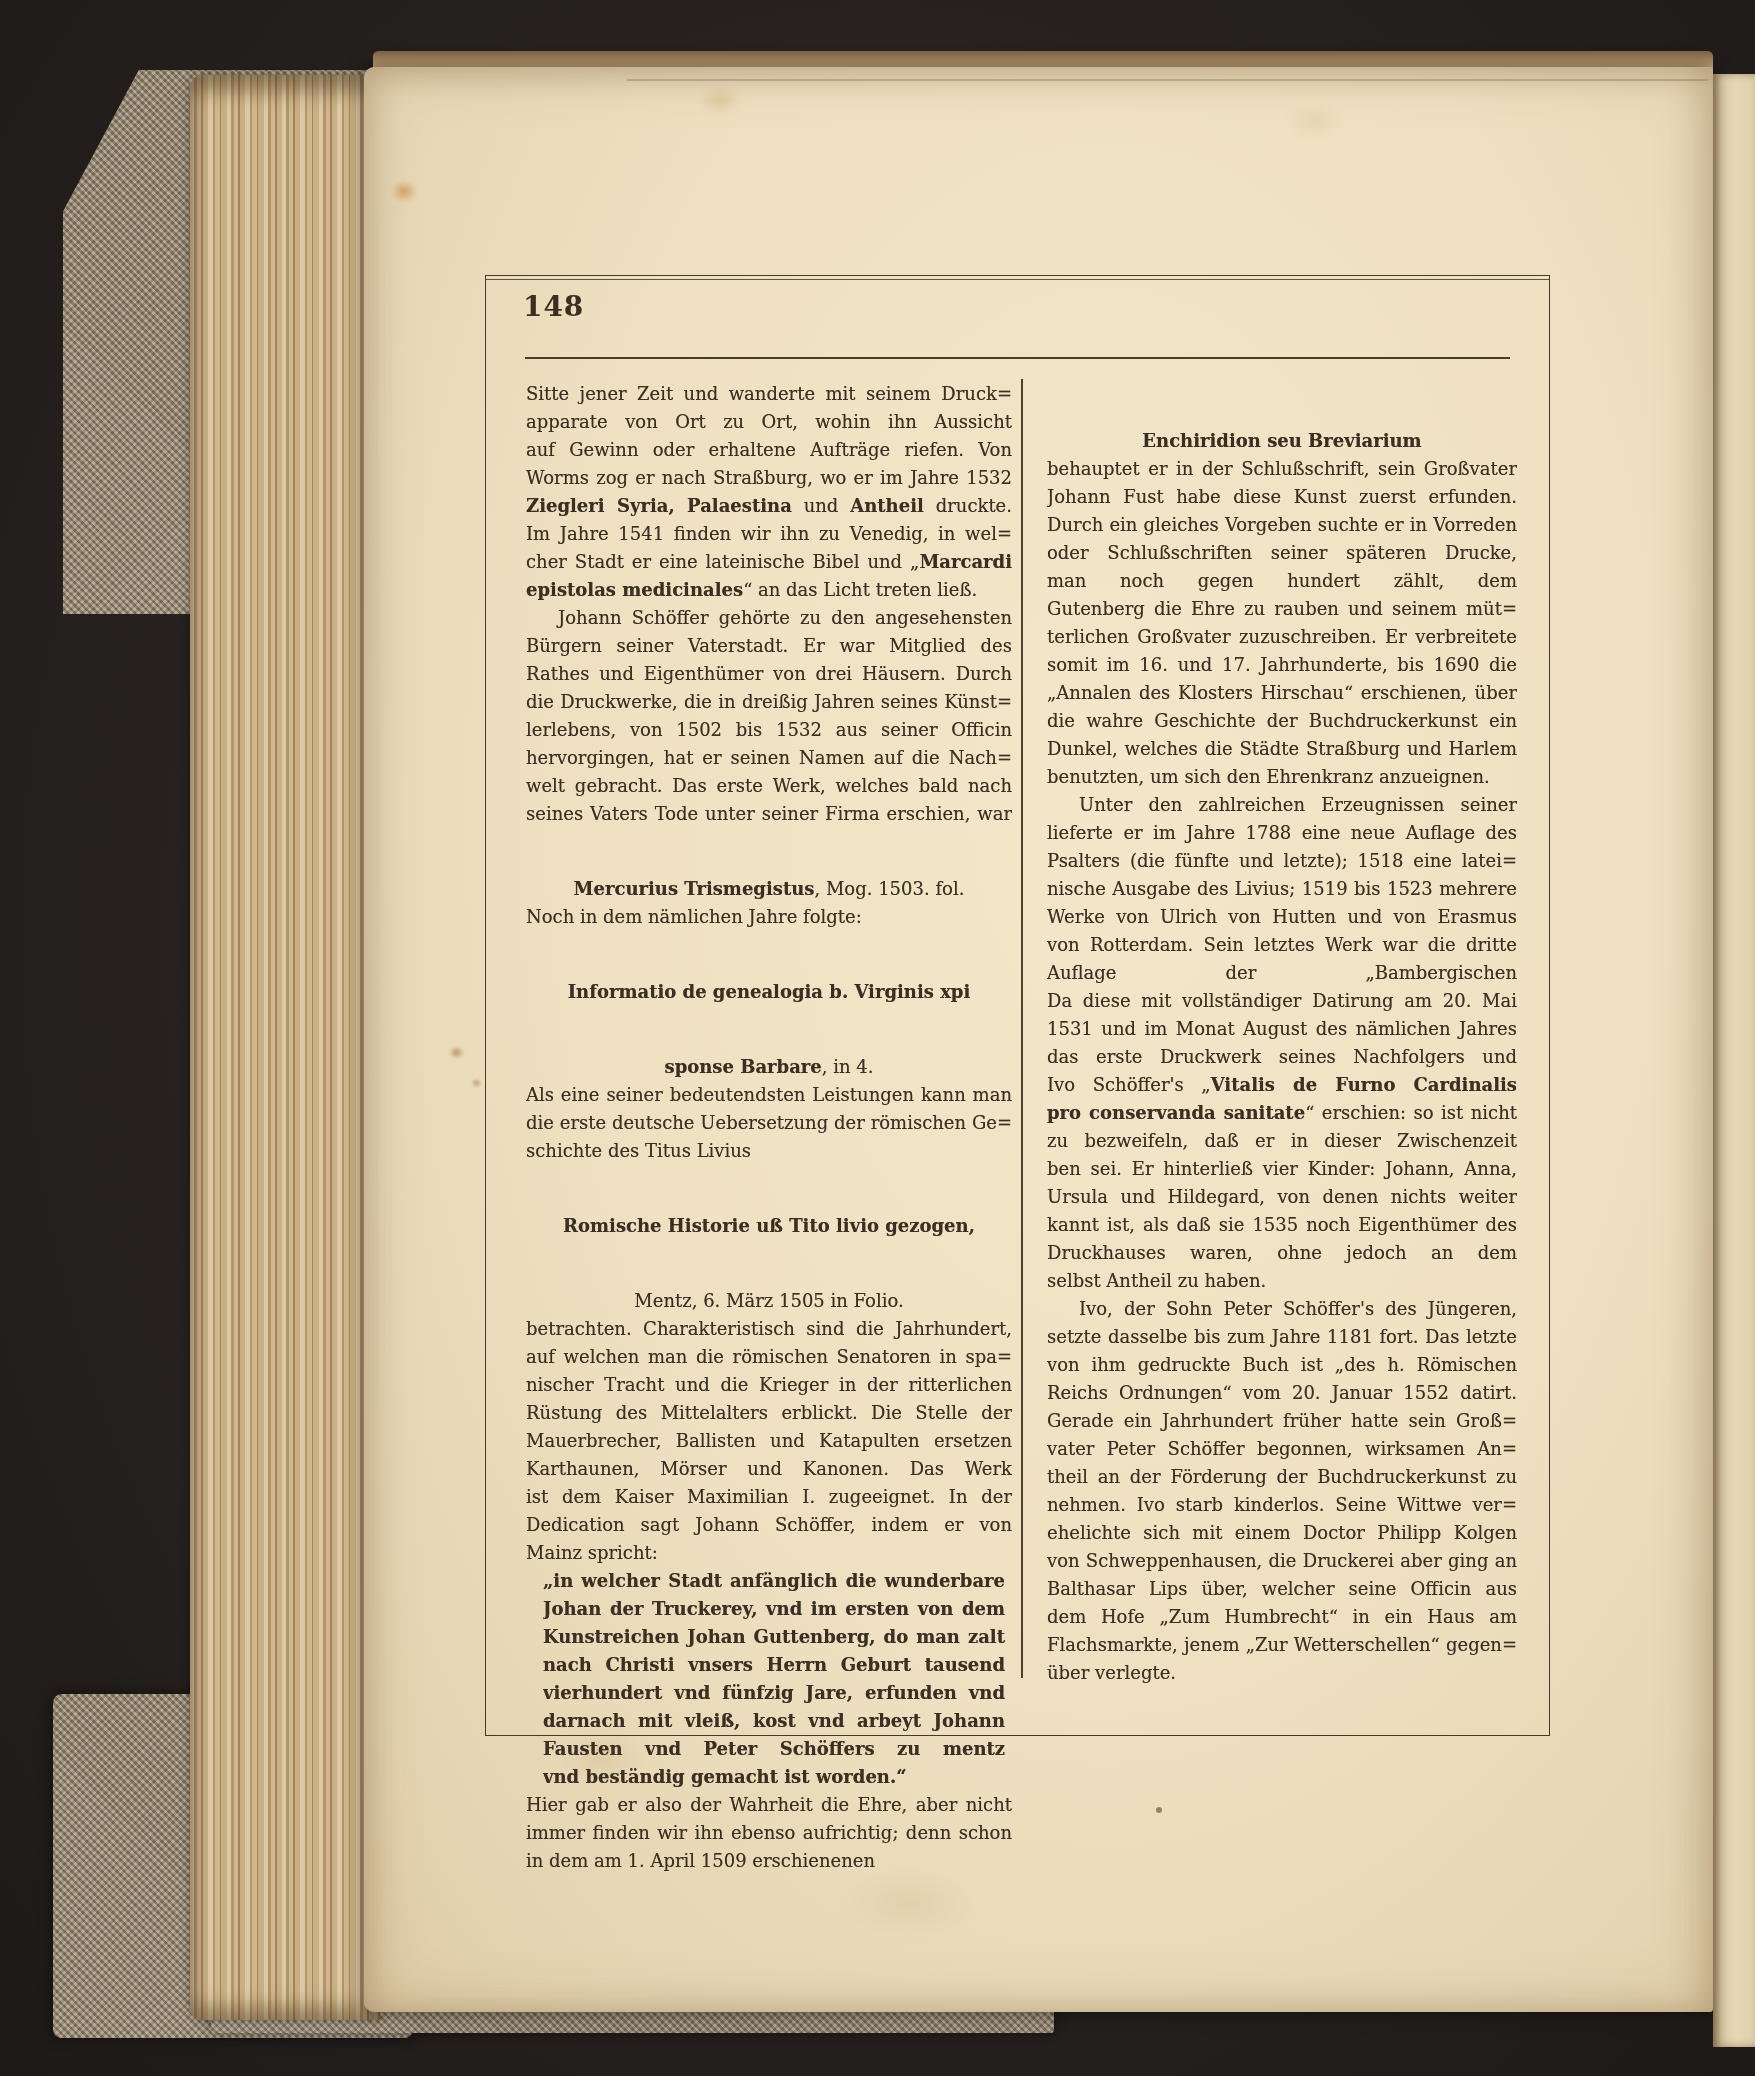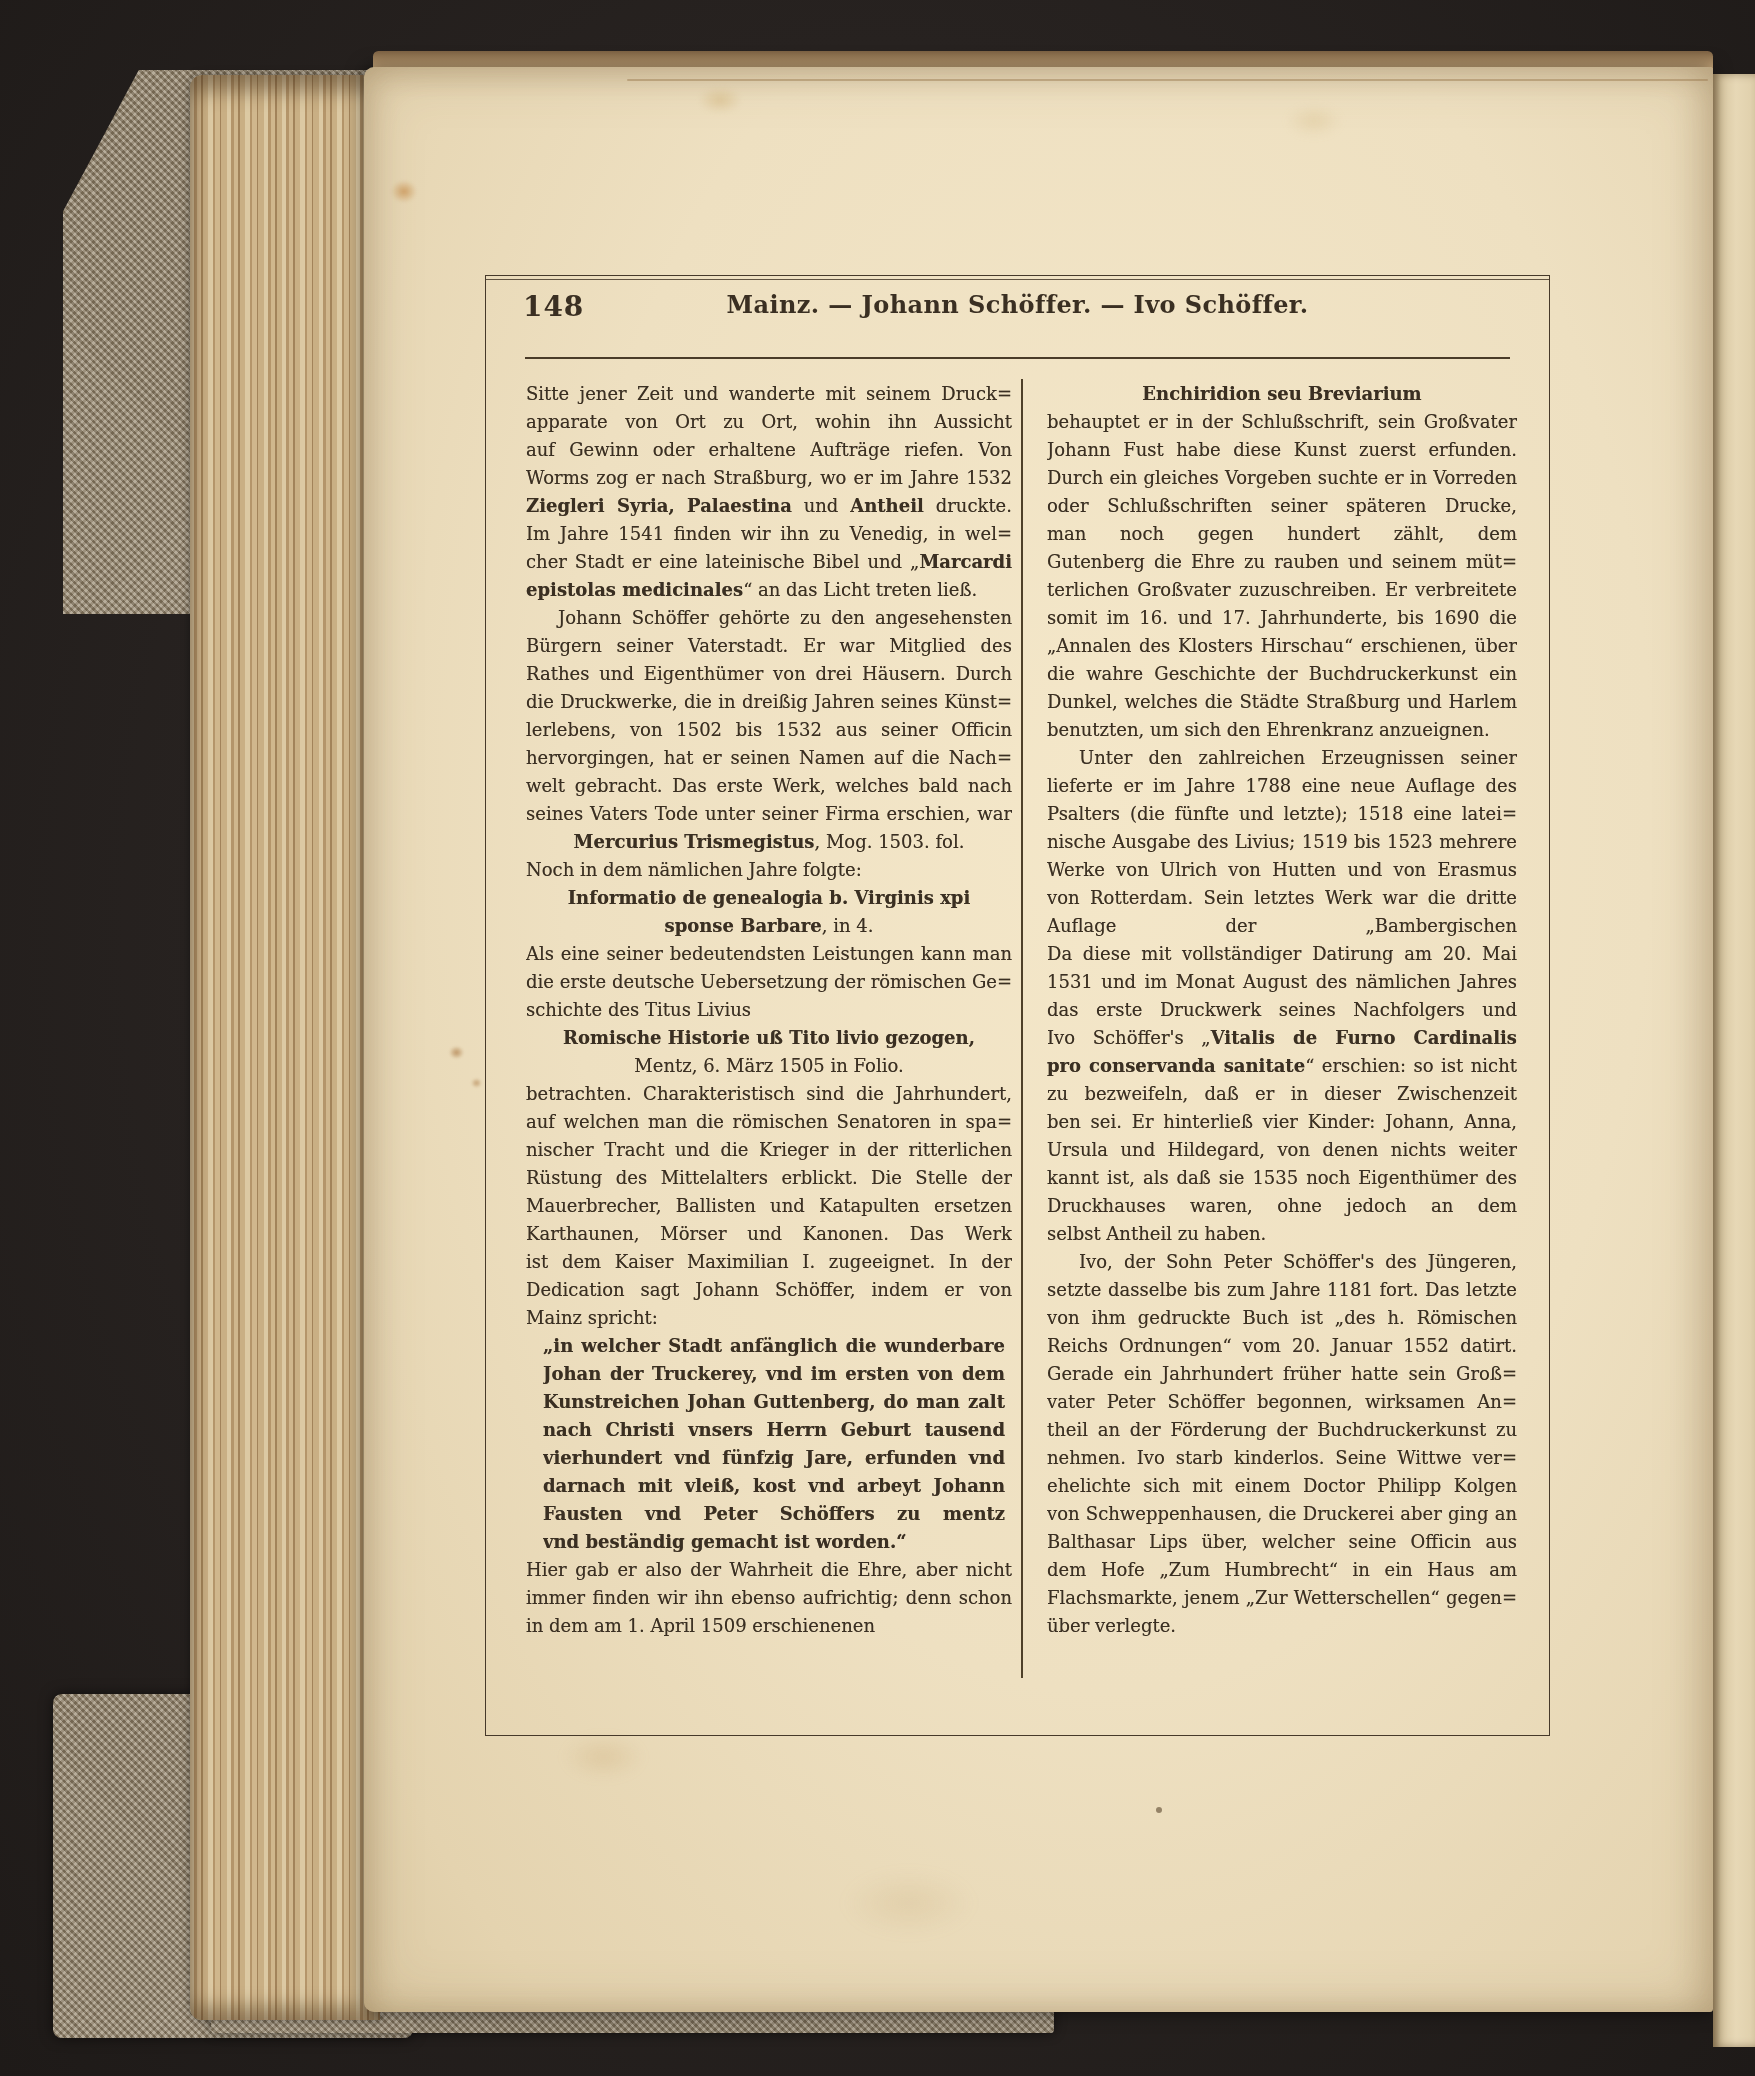--- a/index.html
+++ b/index.html
@@ -42,21 +42,21 @@
   #page-number{position:absolute;left:37px;top:14px;font-size:28px;font-weight:bold;color:#3a2f22;letter-spacing:0.9px;}
   #running-title{position:absolute;left:0;right:0;top:14px;text-align:center;font-size:24px;font-weight:bold;
        color:#3a2f22;letter-spacing:0.4px;}
   #header-rule{position:absolute;left:39px;right:39px;top:81px;height:1.8px;background:#4a3c29;}
   #column-divider{position:absolute;left:535px;top:103px;width:1.8px;height:1299px;background:#4e4029;}
   .col{position:absolute;top:104px;color:#3a2f22;}
   #col-left{left:40px;width:486px;}
   #col-right{left:561px;width:470px;}
   .tl{height:28px;line-height:28px;font-size:18px;text-align:justify;text-align-last:justify;
       overflow:hidden;text-shadow:0 0 0.4px rgba(58,47,34,.55);}
-  .tl.c{text-align:center;text-align-last:center;}
+  .tl.c{text-align:center;text-align-last:center;margin-top:47px;}
   .tl.e{text-align-last:left;}
   .tl.i{text-indent:32px;}
   .tl.q{margin-left:17px;margin-right:7px;font-weight:bold;}
   .tl b{font-weight:bold;}
   
   .fox{position:absolute;border-radius:50%;filter:blur(1.8px);}
   #fox1{left:391px;top:180px;width:26px;height:23px;background:radial-gradient(rgba(188,118,42,.55),rgba(188,118,42,0) 70%);}
   #fox2{left:698px;top:86px;width:44px;height:28px;background:radial-gradient(rgba(200,165,100,.38),rgba(200,165,100,0) 70%);filter:blur(2.6px);}
   #fox3{left:449px;top:1046px;width:15px;height:13px;background:radial-gradient(rgba(158,102,46,.6),rgba(158,102,46,0) 72%);filter:blur(0.9px);}
   #fox4{left:471px;top:1078px;width:10.5px;height:9.7px;background:radial-gradient(rgba(158,102,46,.5),rgba(158,102,46,0) 72%);filter:blur(0.9px);}
@@ -84,21 +84,20 @@
   <div class="fox" id="fox2"></div>
   <div class="fox" id="fox3"></div>
   <div class="fox" id="fox4"></div>
   <div class="fox" id="fox5"></div>
   <div class="fox" id="fox6"></div>
   <div class="fox" id="fox7"></div>
   <div class="fox" id="fox8"></div>
 
   <div id="frame">
     <div id="page-number">148</div>
-    <div id="running-title">Mainz. — Johann Schöffer. — Ivo Schöffer.</div>
     <div id="header-rule"></div>
     <div id="column-divider"></div>
     <div class="col" id="col-left">
         <div class="tl">Sitte jener Zeit und wanderte mit seinem Druck=</div>
         <div class="tl">apparate von Ort zu Ort, wohin ihn Aussicht</div>
         <div class="tl">auf Gewinn oder erhaltene Aufträge riefen.  Von</div>
         <div class="tl">Worms zog er nach Straßburg, wo er im Jahre 1532</div>
         <div class="tl"><b>Ziegleri Syria, Palaestina</b> und <b>Antheil</b> druckte.</div>
         <div class="tl">Im Jahre 1541 finden wir ihn zu Venedig, in wel=</div>
         <div class="tl">cher Stadt er eine lateinische Bibel und „<b>Marcardi</b></div>

